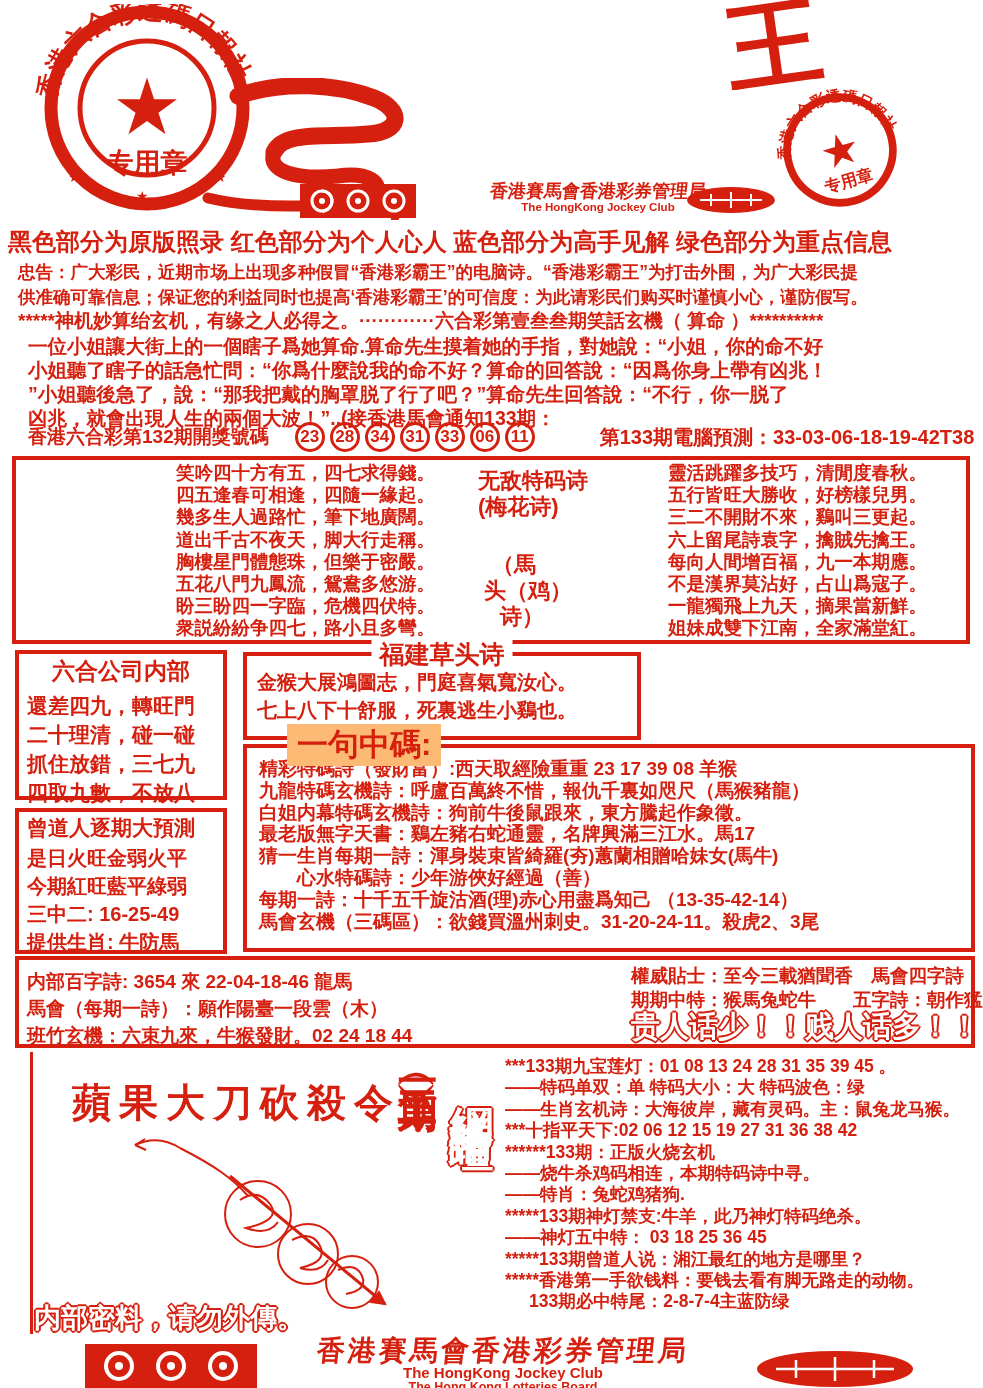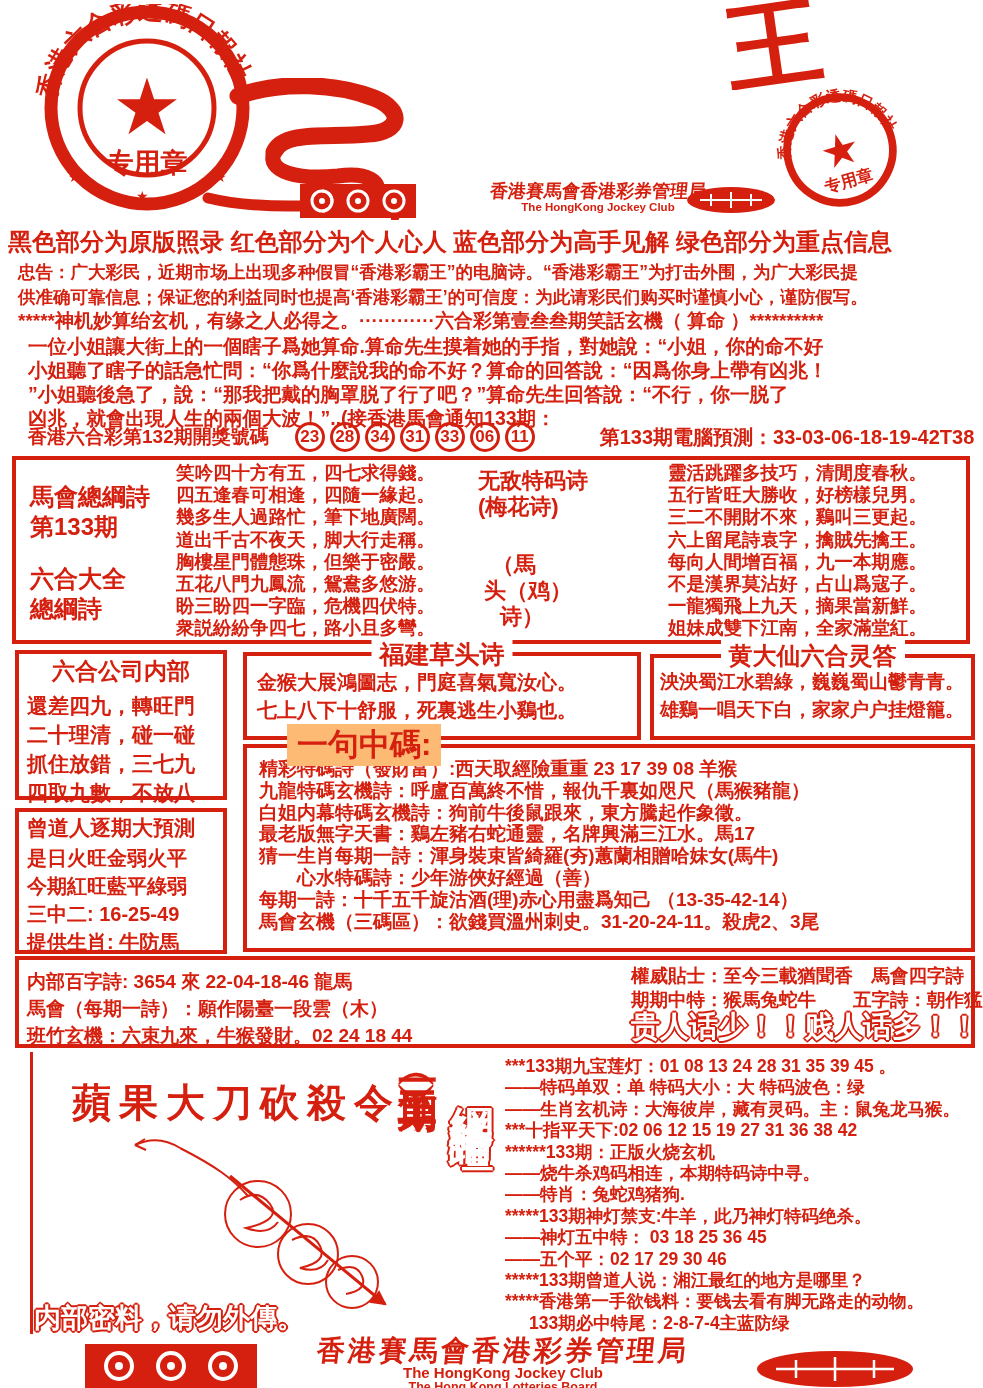--- a/index.html
+++ b/index.html
@@ -106,27 +106,20 @@
     <span class="numcircle">28</span>
     <span class="numcircle">34</span>
     <span class="numcircle">31</span>
     <span class="numcircle">33</span>
     <span class="numcircle">06</span>
     <span class="numcircle">11</span>
     <span style="font-size:20px;margin-left:60px;white-space:nowrap;">第133期電腦預測：33-03-06-18-19-42T38</span>
   </div>
 
   <div class="rbox" style="left:12px;top:456px;width:958px;height:188px;">
-    <div class="abs" style="left:14px;top:22px;font-size:24px;line-height:30px;">
-      <div>馬會總綱詩</div>
-      <div>第133期</div>
-      <div style="height:22px;"></div>
-      <div>六合大全</div>
-      <div>總綱詩</div>
-    </div>
     <div class="abs poem" style="left:160px;top:2px;font-size:18.5px;line-height:22.2px;">
       <div>笑吟四十方有五，四七求得錢。</div>
         <div>四五逢春可相逢，四隨一緣起。</div>
       <div>幾多生人過路忙，筆下地廣闊。</div>
         <div>道出千古不夜天，脚大行走稱。</div>
       <div>胸樓星門體態珠，但樂于密嚴。</div>
         <div>五花八門九鳳流，鴛鴦多悠游。</div>
       <div>盼三盼四一字臨，危機四伏特。</div>
         <div>衆説紛紛争四七，路小且多彎。</div>
     </div>
@@ -161,27 +154,20 @@
   </div>
 
   <div class="rbox" style="left:243px;top:652px;width:398px;height:88px;">
     <span class="boxtitle" style="font-size:25px;">福建草头诗</span>
     <div style="padding:12px 10px 0 10px;font-size:20px;line-height:28px;">
       <div style="white-space:nowrap;">金猴大展鴻圖志，門庭喜氣寬汝心。</div>
       <div style="white-space:nowrap;">七上八下十舒服，死裏逃生小鷄也。</div>
     </div>
   </div>
 
-  <div class="rbox" style="left:650px;top:654px;width:325px;height:86px;">
-    <span class="boxtitle" style="font-size:24px;">黄大仙六合灵答</span>
-    <div style="padding:10px 6px 0 6px;font-size:19px;line-height:28px;">
-      <div style="white-space:nowrap;">泱泱蜀江水碧綠，巍巍蜀山鬱青青。</div>
-      <div style="white-space:nowrap;">雄鷄一唱天下白，家家户户挂燈籠。</div>
-    </div>
-  </div>
 
   <div class="rbox" style="left:243px;top:744px;width:732px;height:208px;">
     <span class="abs" style="top:-24px;left:40px;background:#fdba74;padding:0 10px;font-size:31px;">一句中碼:</span>
     <div style="padding:10px 10px 0 12px;font-size:19px;line-height:21.8px;">
       <div style="white-space:nowrap;">精彩特碼詩（發財富）:西天取經險重重 23 17 39 08 羊猴</div>
       <div style="white-space:nowrap;">九龍特碼玄機詩：呼盧百萬終不惜，報仇千裏如咫尺（馬猴豬龍）</div>
       <div style="white-space:nowrap;">白姐内幕特碼玄機詩：狗前牛後鼠跟來，東方騰起作象徵。</div>
       <div style="white-space:nowrap;">最老版無字天書：鷄左豬右蛇通靈，名牌興滿三江水。馬17</div>
       <div style="white-space:nowrap;">猜一生肖每期一詩：渾身裝束皆綺羅(夯)蕙蘭相贈哈妹女(馬牛)</div>
       <div style="white-space:nowrap;">　　心水特碼詩：少年游俠好經過（善）</div>
@@ -241,21 +227,20 @@
   <div class="abs" style="left:505px;top:1056px;width:478px;font-size:17.5px;line-height:21.4px;">
     <div style="white-space:nowrap;">***133期九宝莲灯：01 08 13 24 28 31 35 39 45 。</div>
     <div style="white-space:nowrap;">——特码单双：单 特码大小：大 特码波色：绿</div>
     <div style="white-space:nowrap;">——生肖玄机诗：大海彼岸，藏有灵码。主：鼠兔龙马猴。</div>
     <div style="white-space:nowrap;">***十指平天下:02 06 12 15 19 27 31 36 38 42</div>
     <div style="white-space:nowrap;">******133期：正版火烧玄机</div>
     <div style="white-space:nowrap;">——烧牛杀鸡码相连，本期特码诗中寻。</div>
     <div style="white-space:nowrap;">——特肖：兔蛇鸡猪狗.</div>
     <div style="white-space:nowrap;">*****133期神灯禁支:牛羊，此乃神灯特码绝杀。</div>
     <div style="white-space:nowrap;">——神灯五中特： 03 18 25 36 45</div>
-    <div style="white-space:nowrap;">——五个平：02 17 29 30 46</div>
     <div style="white-space:nowrap;">*****133期曾道人说：湘江最红的地方是哪里？</div>
     <div style="white-space:nowrap;">*****香港第一手欲钱料：要钱去看有脚无路走的动物。</div>
     <div style="white-space:nowrap;padding-left:24px;">133期必中特尾：2-8-7-4主蓝防绿</div>
   </div>
 
   <svg class="abs" style="left:85px;top:1344px" width="172" height="44" viewBox="0 0 172 44">
     <rect width="172" height="44" fill="#d5200f"></rect>
     <g stroke="#fff" stroke-width="4" fill="none">
       <circle cx="34" cy="22" r="13"></circle>
         <circle cx="34" cy="22" r="4" fill="#fff" stroke="none"></circle>

